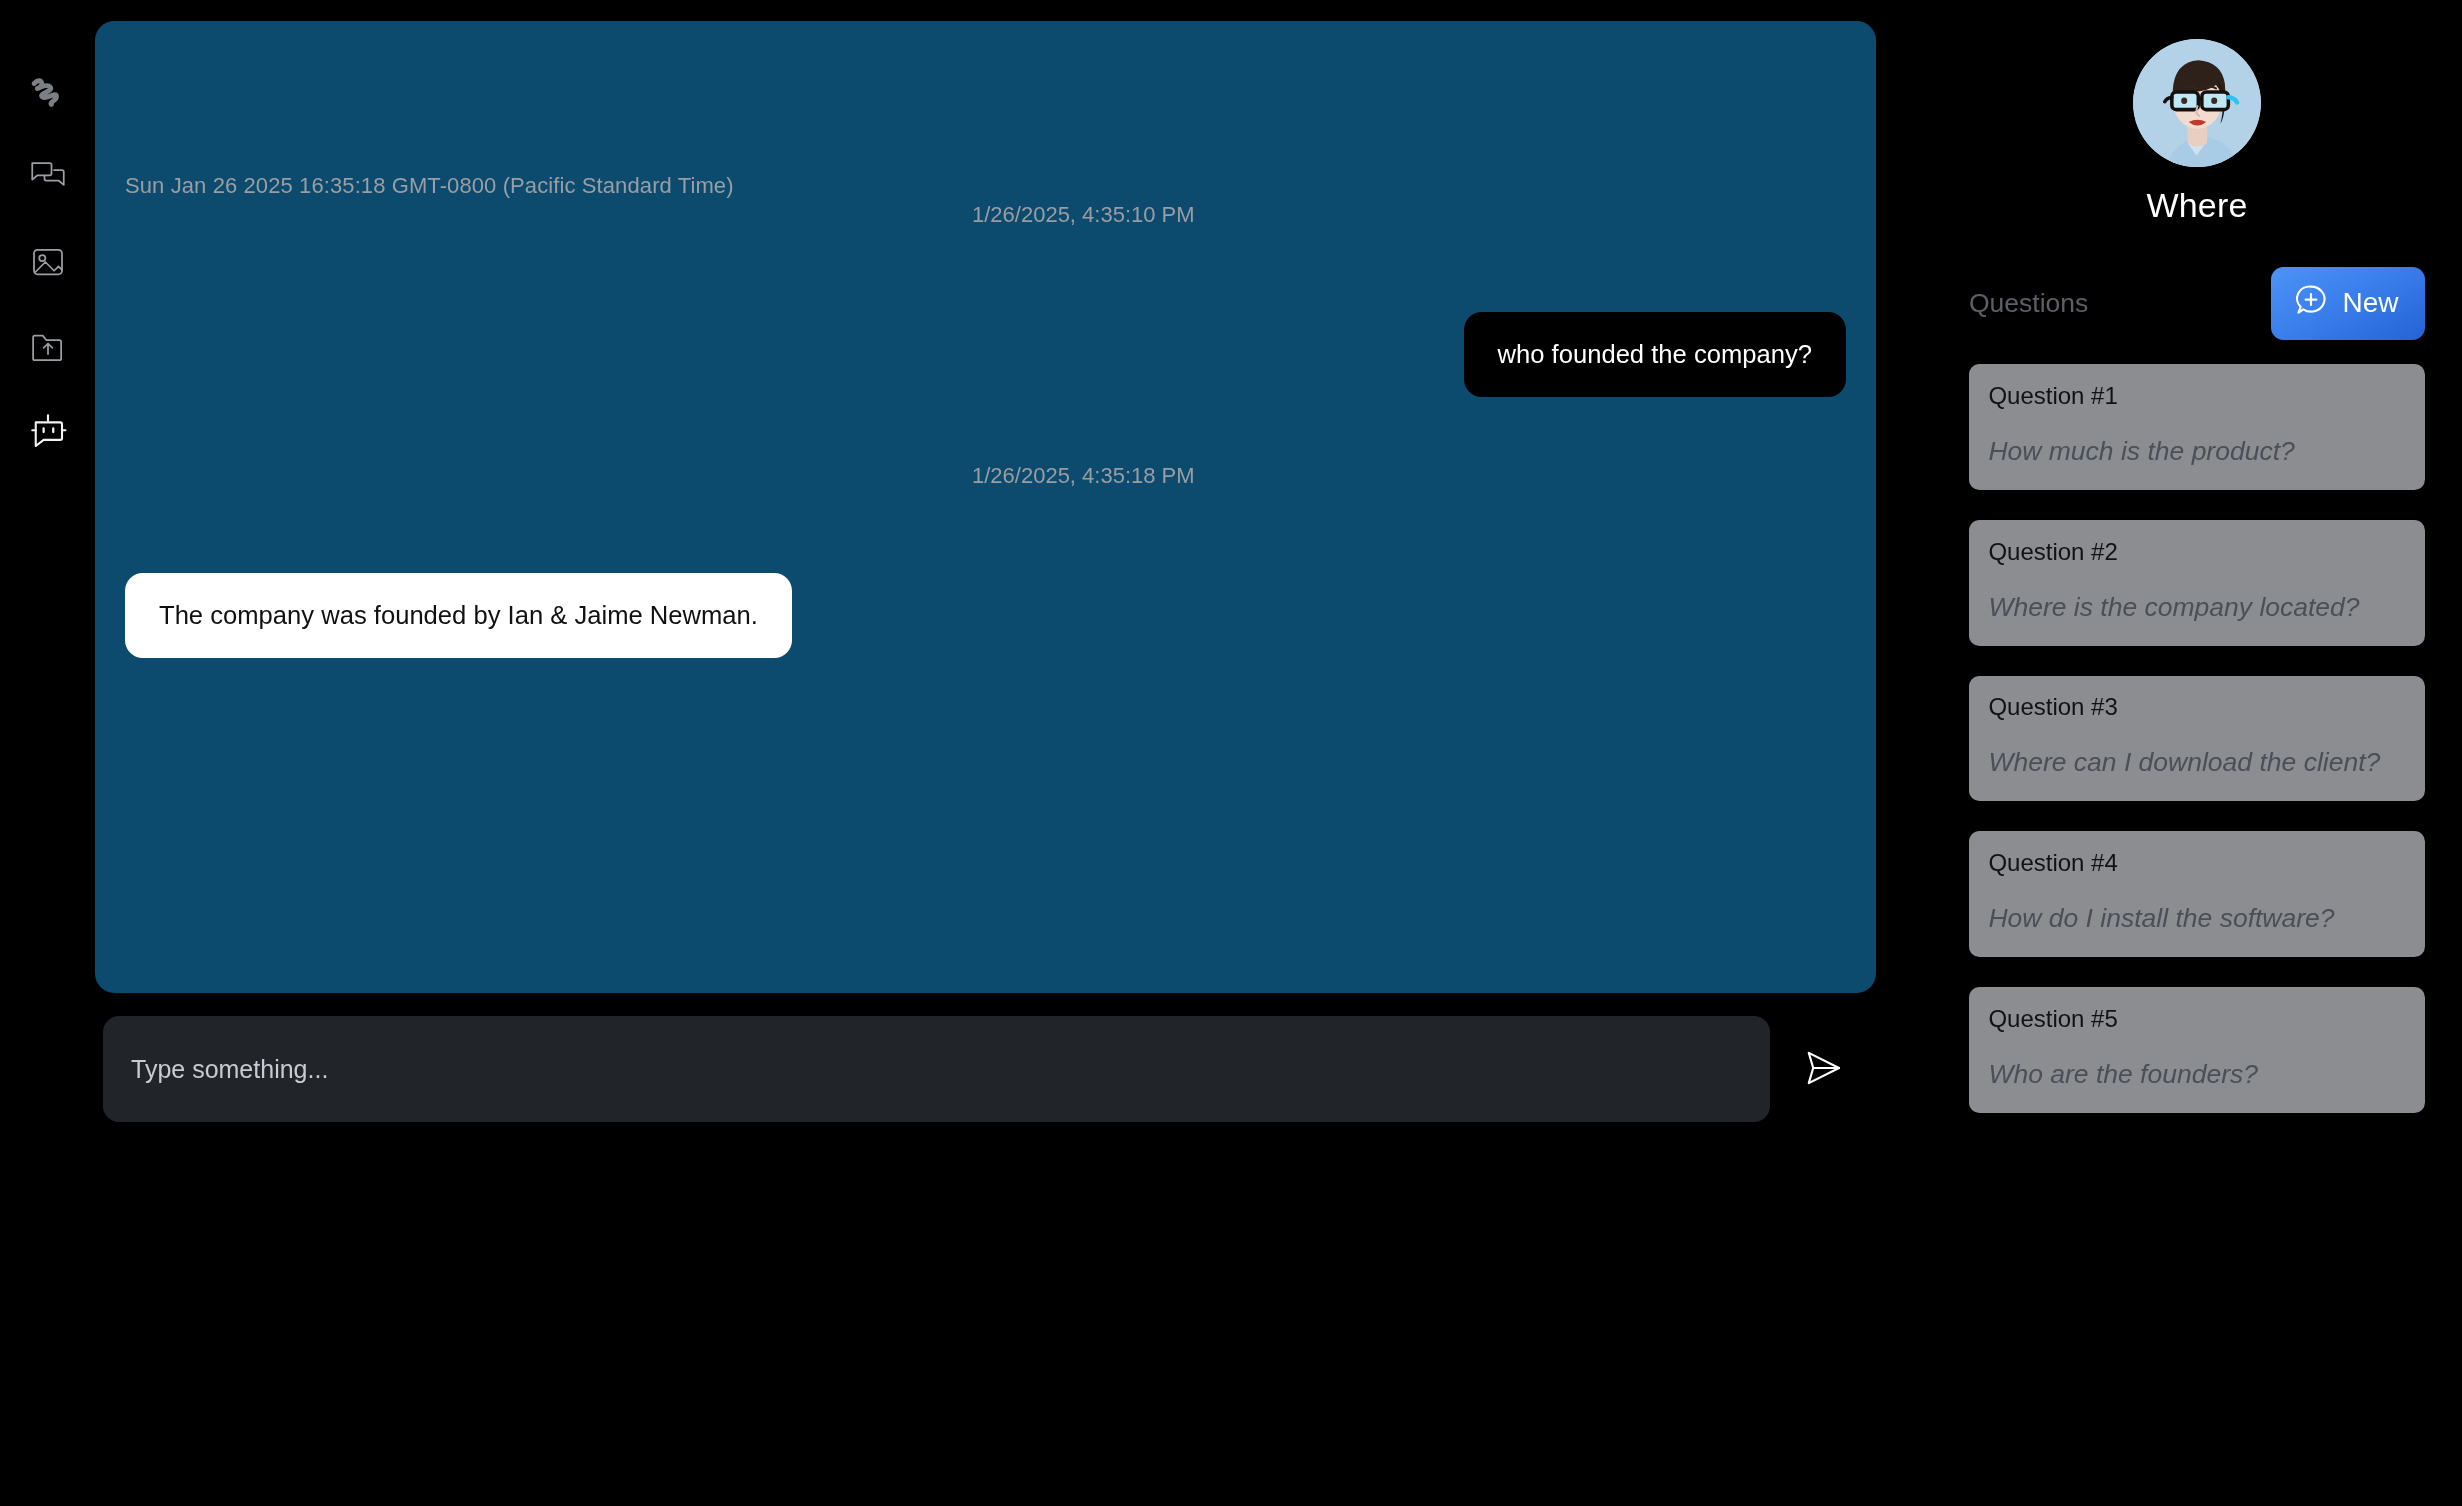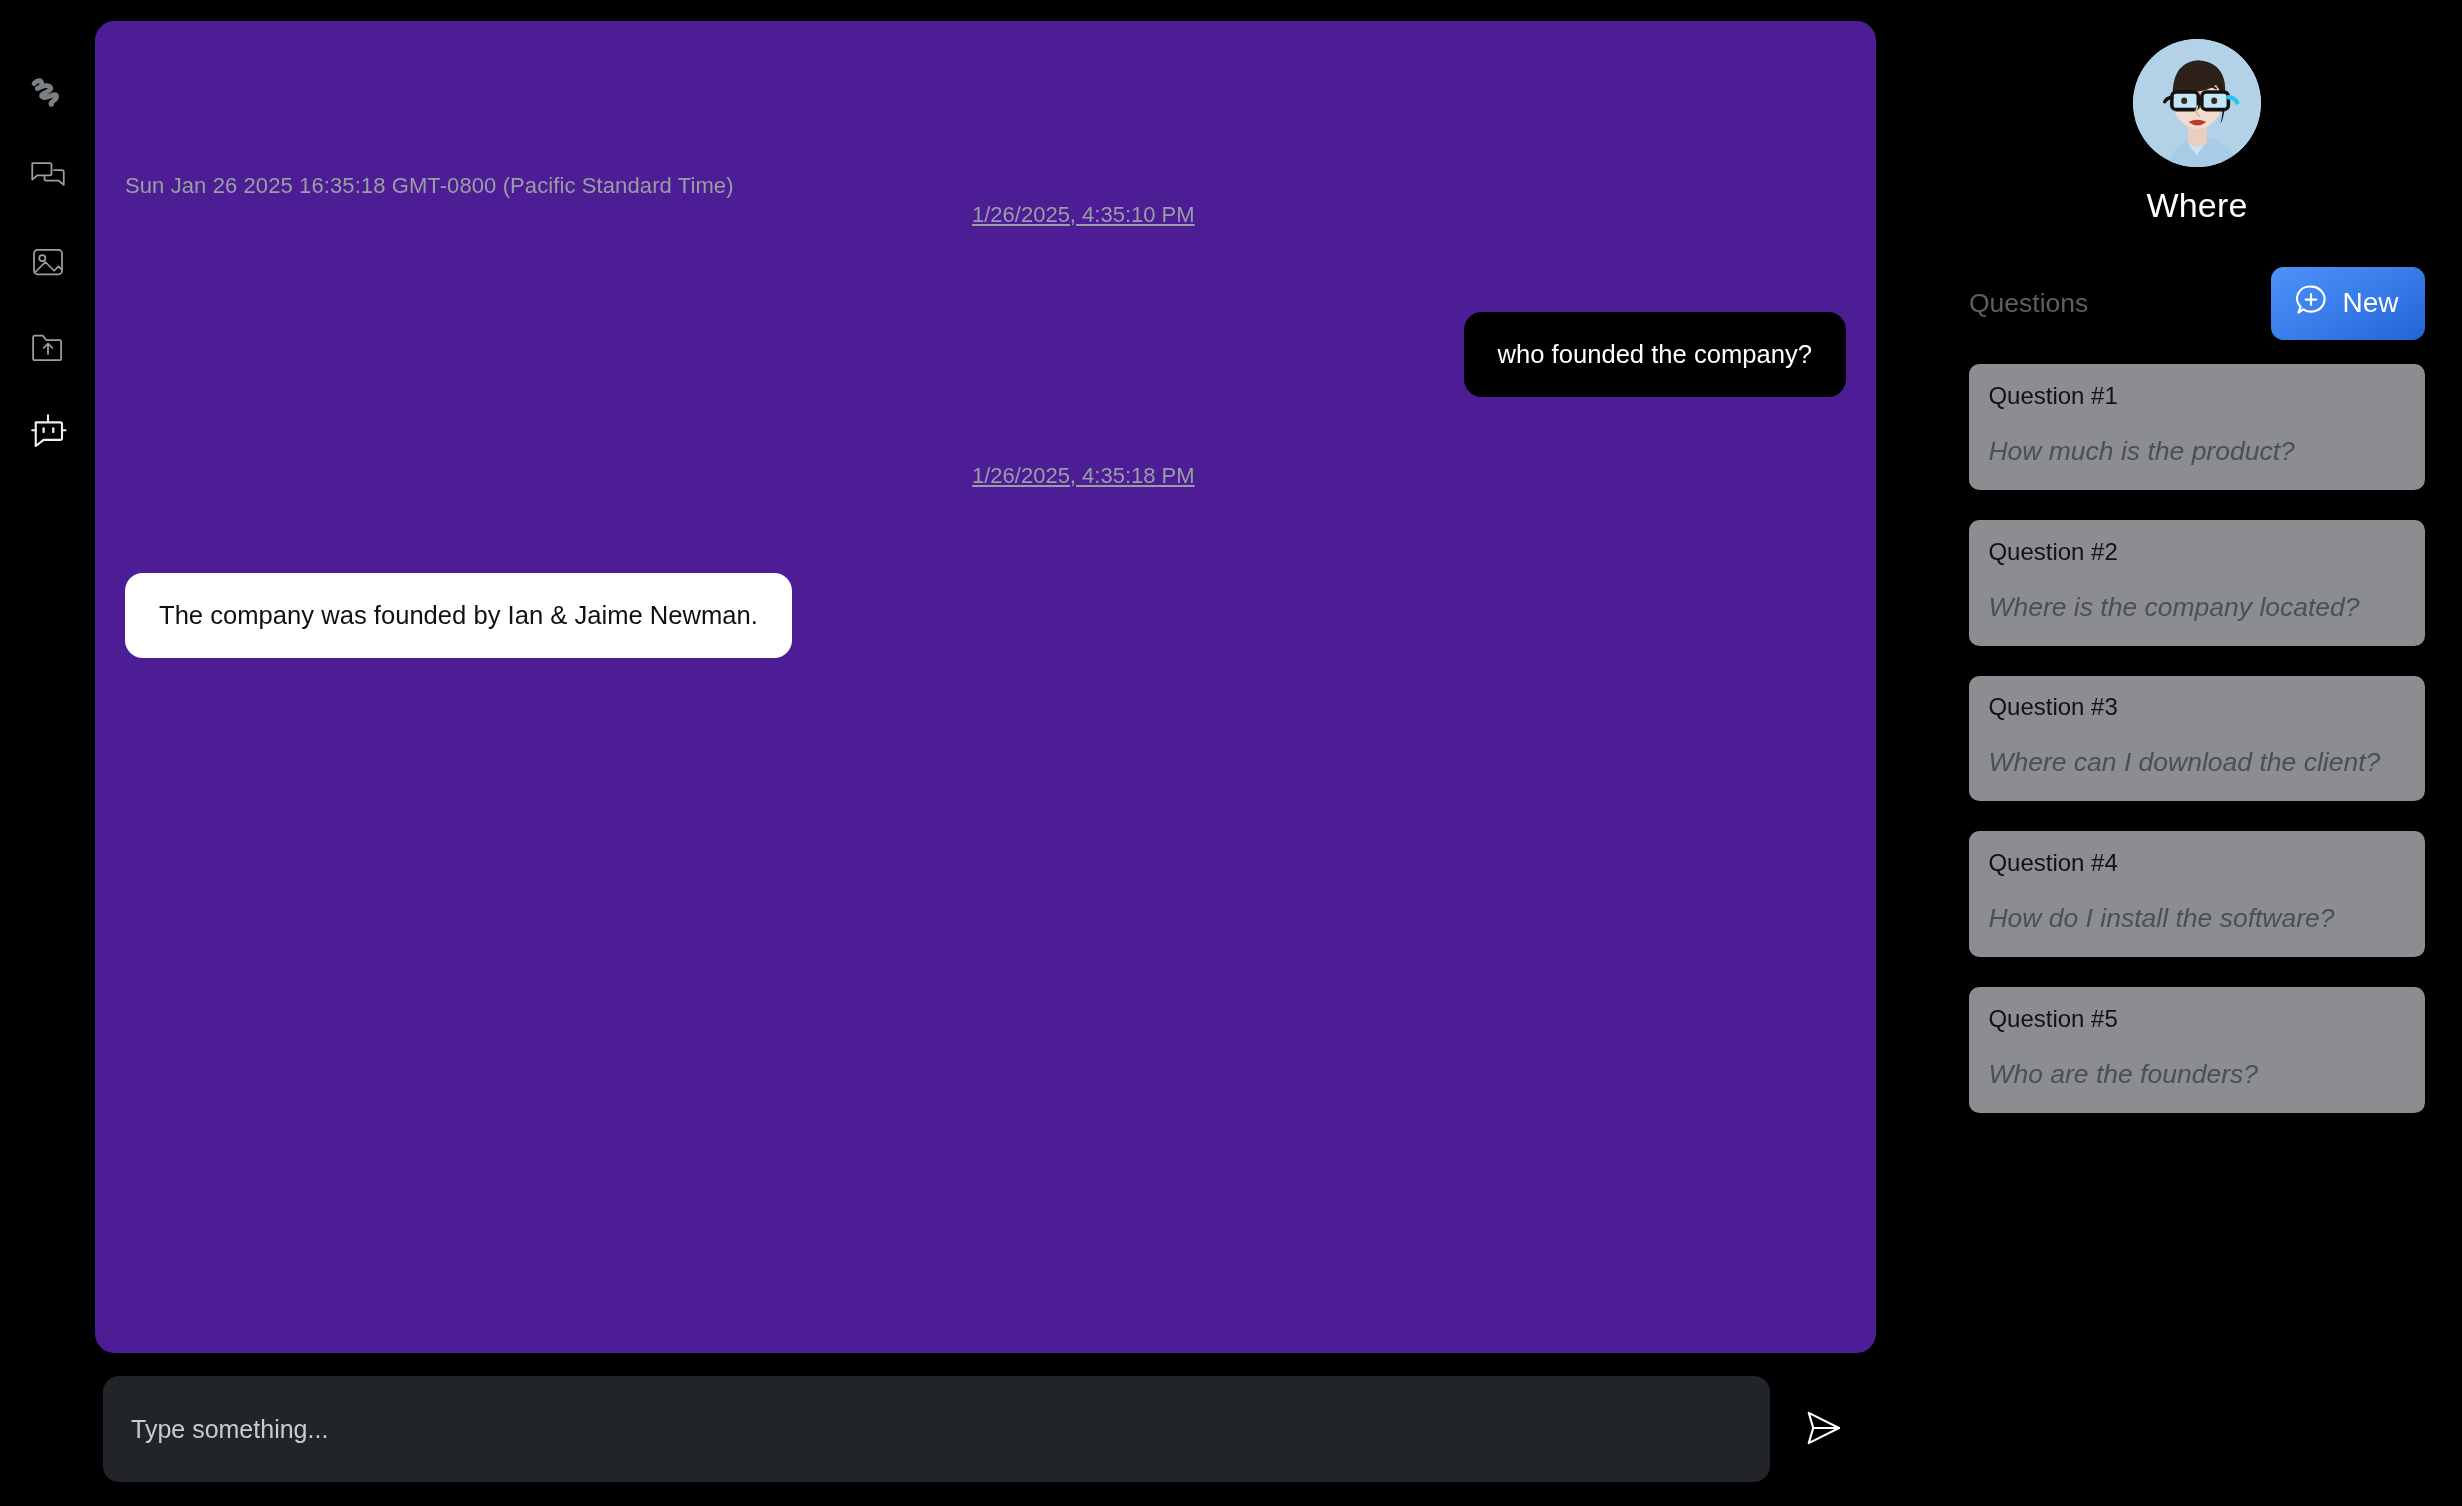--- a/index.html
+++ b/index.html
@@ -31,35 +31,34 @@
   
   .center {
     flex: 1 1 auto;
     display: flex; flex-direction: column;
     padding: 21px 0 21px 0;
     min-width: 0;
   }
   .chat-panel {
     margin-left: 0;
     width: 1781px;
-    height: 1332px;
-    background: #4c1d95;
+    height: 972px;
+    background: #0c4a6e;
     border-radius: 19.4px;
     position: relative;
     overflow: hidden;
     text-align: center;
   }
   .session-date {
     position: absolute; left: 30px; top: 152px;
     color: #9a9ea4; font-size: 22px; letter-spacing: 0.1px;
   }
   .ts {
     color: #9a9ea4; font-size: 22px;
     position: absolute;
-    text-decoration: underline;
   }
   .ts-1 { left: 877px; top: 181px; }
   .ts-2 { left: 877px; top: 442px; }
 
   .bubble {
     position: absolute;
     border-radius: 17.7px;
     font-size: 25.6px;
     line-height: 1.25;
     padding: 26.5px 34px;

